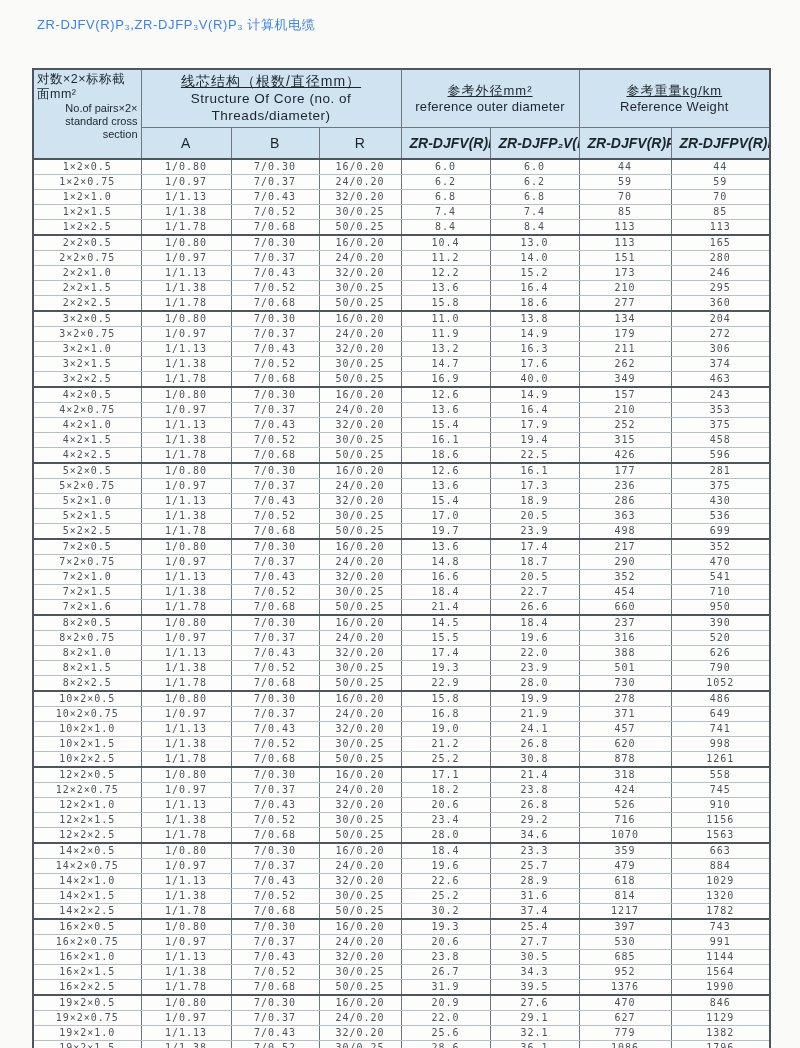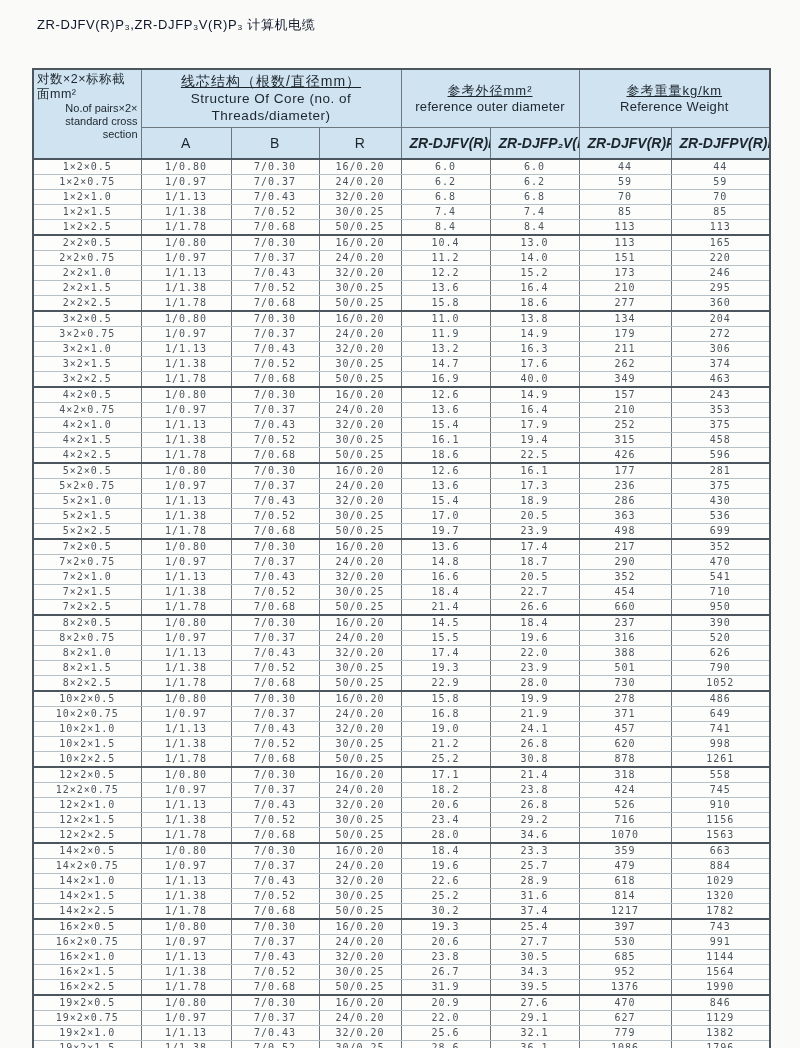--- a/index.html
+++ b/index.html
@@ -14,21 +14,21 @@
   html,body{margin:0;padding:0;}
   body{
     width:800px;height:1048px;
     background:#fafaf8;
     font-family:"Liberation Sans","DejaVu Sans",sans-serif;
     position:relative;
     overflow:hidden;
   }
   .title-block{
     position:absolute;left:37px;top:14px;
-    color:#0f172a;font-size:13px;line-height:22px;letter-spacing:.6px;
+    color:#3b82f6;font-size:13px;line-height:22px;letter-spacing:.6px;
     white-space:nowrap;
   }
   .spec-table{
     position:absolute;left:32px;top:68px;
     width:737px;
     border-collapse:collapse;table-layout:fixed;
     border:2px solid var(--border-dark);
   }
   .spec-table th{
     background:var(--header-bg);
@@ -180,21 +180,21 @@
         <td>165</td>
       </tr>
       <tr>
         <td>2×2×0.75</td>
         <td>1/0.97</td>
         <td>7/0.37</td>
         <td>24/0.20</td>
         <td>11.2</td>
         <td>14.0</td>
         <td>151</td>
-        <td>220</td>
+        <td>280</td>
       </tr>
       <tr>
         <td>2×2×1.0</td>
         <td>1/1.13</td>
         <td>7/0.43</td>
         <td>32/0.20</td>
         <td>12.2</td>
         <td>15.2</td>
         <td>173</td>
         <td>246</td>
@@ -403,21 +403,21 @@
         <td>7×2×1.5</td>
         <td>1/1.38</td>
         <td>7/0.52</td>
         <td>30/0.25</td>
         <td>18.4</td>
         <td>22.7</td>
         <td>454</td>
         <td>710</td>
       </tr>
       <tr>
-        <td>7×2×2.5</td>
+        <td>7×2×1.6</td>
         <td>1/1.78</td>
         <td>7/0.68</td>
         <td>50/0.25</td>
         <td>21.4</td>
         <td>26.6</td>
         <td>660</td>
         <td>950</td>
       </tr>
       <tr class="group-start">
         <td>8×2×0.5</td>

